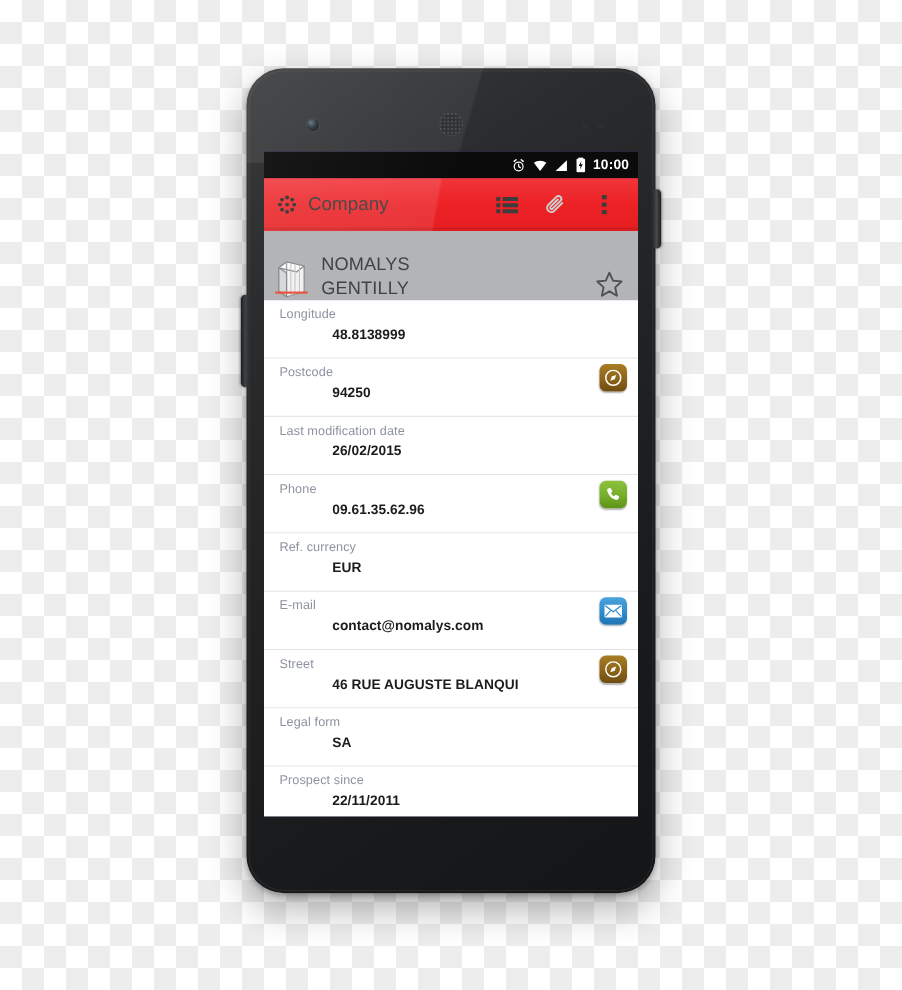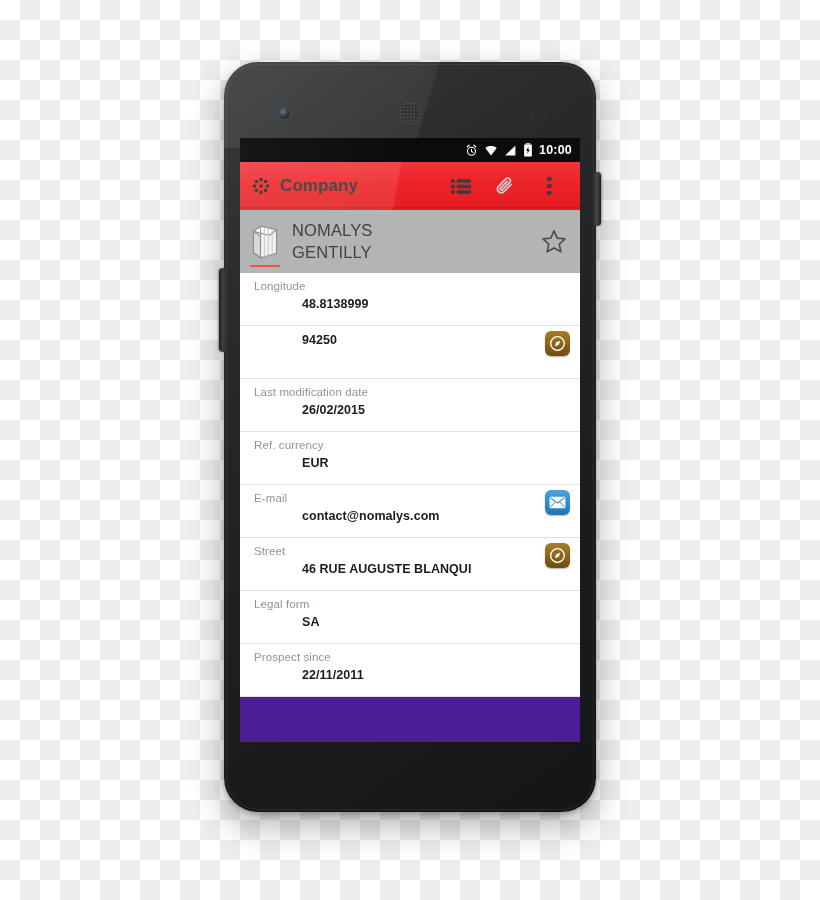--- a/index.html
+++ b/index.html
@@ -99,32 +99,32 @@
     pointer-events:none;
   }
   .appbar-shadow{
     position:absolute;left:0;right:0;bottom:0;height:3px;
     background:linear-gradient(180deg,rgba(0,0,0,.13),rgba(0,0,0,0));
     pointer-events:none;
   }
   .brand-logo{width:20px;height:20px;position:relative;flex:0 0 auto;}
   .app-title{
     margin-left:9px;font-size:17px;color:#4a4a4a;
-    font-weight:bold;letter-spacing:.1px;position:relative;z-index:2;
+    font-weight:normal;letter-spacing:.1px;position:relative;z-index:2;
   }
   .appbar-spacer{flex:1 1 auto;}
   .ab-action{
     width:44px;height:44px;display:flex;align-items:center;justify-content:center;
     position:relative;z-index:2;
   }
 
   
   .record-head{
     position:relative;height:63px;background:#b3b4b6;
-    display:flex;align-items:center;padding:0 12px 0 10px;
+    display:flex;align-items:flex-end;padding:0 12px 0 10px;
   }
   .rh-icon{width:30px;height:38px;position:relative;flex:0 0 auto;margin-right:12px;}
   .rh-underline{
     position:absolute;left:10px;bottom:6px;width:30px;height:2.5px;background:#e8563f;border-radius:1px;
   }
   .rh-titles{display:flex;flex-direction:column;justify-content:center;flex:1 1 auto;}
   .rh-line{font-size:16.5px;color:#3f4246;line-height:1.30;letter-spacing:.15px;}
   .rh-star{width:28px;height:28px;flex:0 0 auto;}
 
   
@@ -294,38 +294,50 @@
       <div class="field">
         <div class="field-text">
           <div class="field-label">Longitude</div>
           <div class="field-value">48.8138999</div>
         </div>
         <div class="act-spacer"></div>
       </div>
 
       <div class="field">
         <div class="field-text">
+          <div class="field-label">Postcode</div>
           <div class="field-value">94250</div>
         </div>
         <div class="field-action act-compass">
           <svg width="17" height="17" viewBox="0 0 24 24">
             <circle cx="12" cy="12" r="9.6" fill="none" stroke="#ffffff" stroke-width="1.9"></circle>
             <path d="M15.8 8.2 10.1 10.2 8.2 15.8 13.9 13.8Z" fill="#ffffff"></path>
           </svg>
         </div>
       </div>
 
       <div class="field">
         <div class="field-text">
           <div class="field-label">Last modification date</div>
           <div class="field-value">26/02/2015</div>
         </div>
         <div class="act-spacer"></div>
       </div>
 
+      <div class="field">
+        <div class="field-text">
+          <div class="field-label">Phone</div>
+          <div class="field-value">09.61.35.62.96</div>
+        </div>
+        <div class="field-action act-phone">
+          <svg width="15" height="15" viewBox="0 0 24 24">
+            <path d="M6.2 2.8c.9-.5 1.9-.2 2.4.7l1.7 3c.5.9.2 2-.7 2.5l-1.1.6c.5 2 2.9 4.4 4.9 4.9l.6-1.1c.5-.9 1.6-1.2 2.5-.7l3 1.7c.9.5 1.2 1.5.7 2.4l-1 1.7c-.6 1-1.7 1.5-2.9 1.3C10.4 18.8 5.2 13.6 3.2 6.5c-.3-1.2.2-2.4 1.2-3z" fill="#ffffff"></path>
+          </svg>
+        </div>
+      </div>
 
       <div class="field">
         <div class="field-text">
           <div class="field-label">Ref. currency</div>
           <div class="field-value">EUR</div>
         </div>
         <div class="act-spacer"></div>
       </div>
 
       <div class="field">

